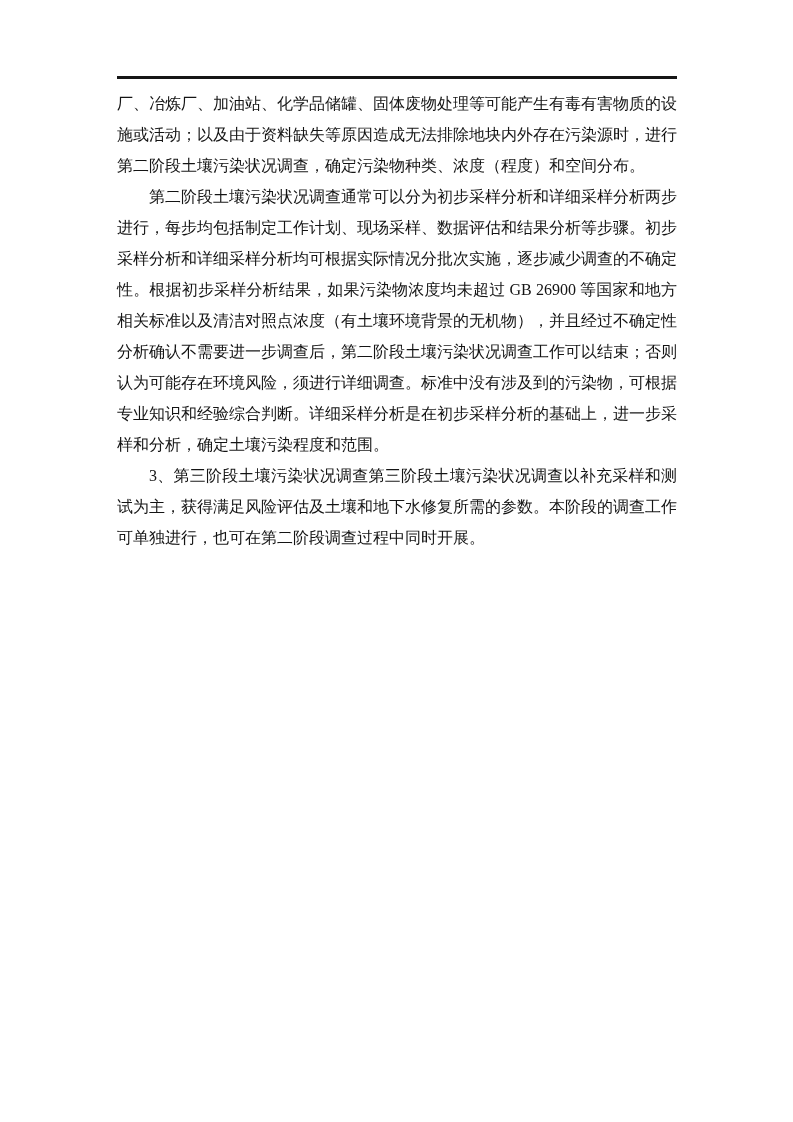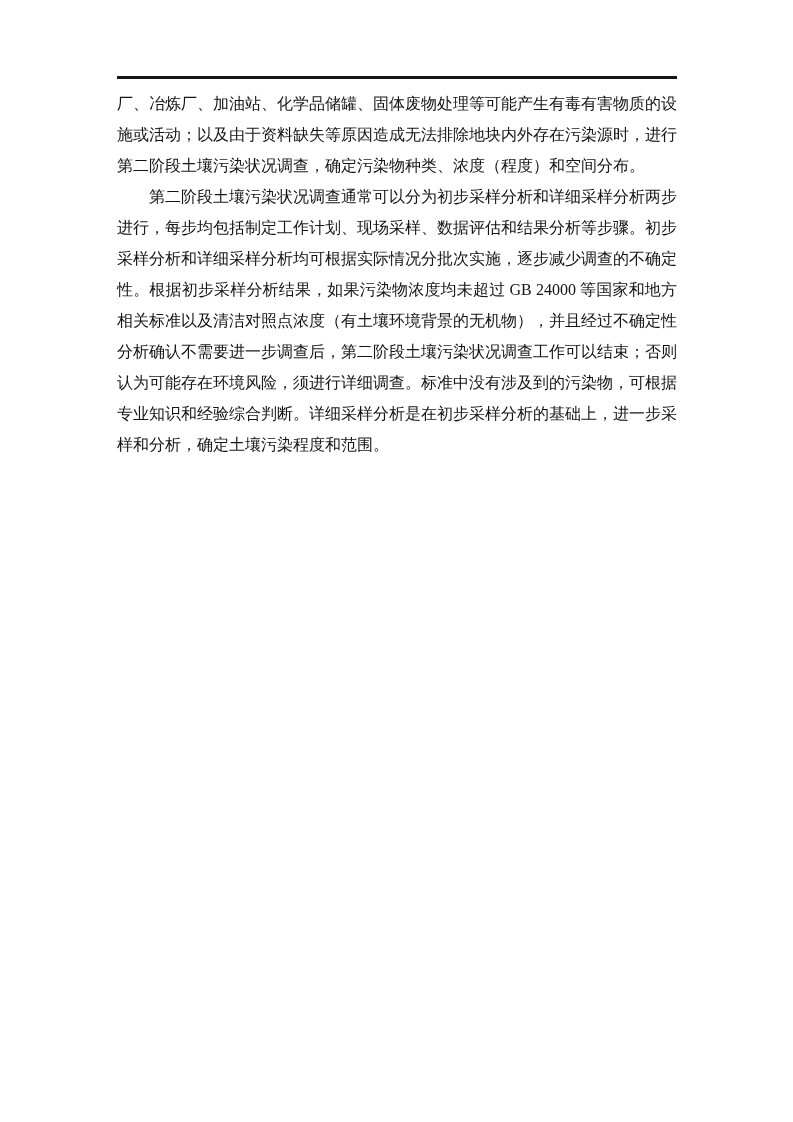--- a/index.html
+++ b/index.html
@@ -55,18 +55,19 @@
 </style>
 </head>
 <body>
 
 <div class="page">
 
   <div class="header-rule"></div>
 
   <div class="content">
     <p class="para">厂、冶炼厂、加油站、化学品储罐、固体废物处理等可能产生有毒有害物质的设施或活动；以及由于资料缺失等原因造成无法排除地块内外存在污染源时，进行第二阶段土壤污染状况调查，确定污染物种类、浓度（程度）和空间分布。</p>
-    <p class="para indent">第二阶段土壤污染状况调查通常可以分为初步采样分析和详细采样分析两步进行，每步均包括制定工作计划、现场采样、数据评估和结果分析等步骤。初步采样分析和详细采样分析均可根据实际情况分批次实施，逐步减少调查的不确定性。根据初步采样分析结果，如果污染物浓度均未超过 GB 24000 等国家和地方相关标准以及清洁对照点浓度（有土壤环境背景的无机物），并且经过不确定性分析确认不需要进一步调查后，第二阶段土壤污染状况调查工作可以结束；否则认为可能存在环境风险，须进行详细调查。标准中没有涉及到的污染物，可根据专业知识和经验综合判断。详细采样分析是在初步采样分析的基础上，进一步采样和分析，确定土壤污染程度和范围。</p>
+    <p class="para indent">第二阶段土壤污染状况调查通常可以分为初步采样分析和详细采样分析两步进行，每步均包括制定工作计划、现场采样、数据评估和结果分析等步骤。初步采样分析和详细采样分析均可根据实际情况分批次实施，逐步减少调查的不确定性。根据初步采样分析结果，如果污染物浓度均未超过 GB 26900 等国家和地方相关标准以及清洁对照点浓度（有土壤环境背景的无机物），并且经过不确定性分析确认不需要进一步调查后，第二阶段土壤污染状况调查工作可以结束；否则认为可能存在环境风险，须进行详细调查。标准中没有涉及到的污染物，可根据专业知识和经验综合判断。详细采样分析是在初步采样分析的基础上，进一步采样和分析，确定土壤污染程度和范围。</p>
+    <p class="para indent">3、第三阶段土壤污染状况调查第三阶段土壤污染状况调查以补充采样和测试为主，获得满足风险评估及土壤和地下水修复所需的参数。本阶段的调查工作可单独进行，也可在第二阶段调查过程中同时开展。</p>
   </div>
 
   <div class="footer">11</div>
 
 </div>
 
 </body></html>

